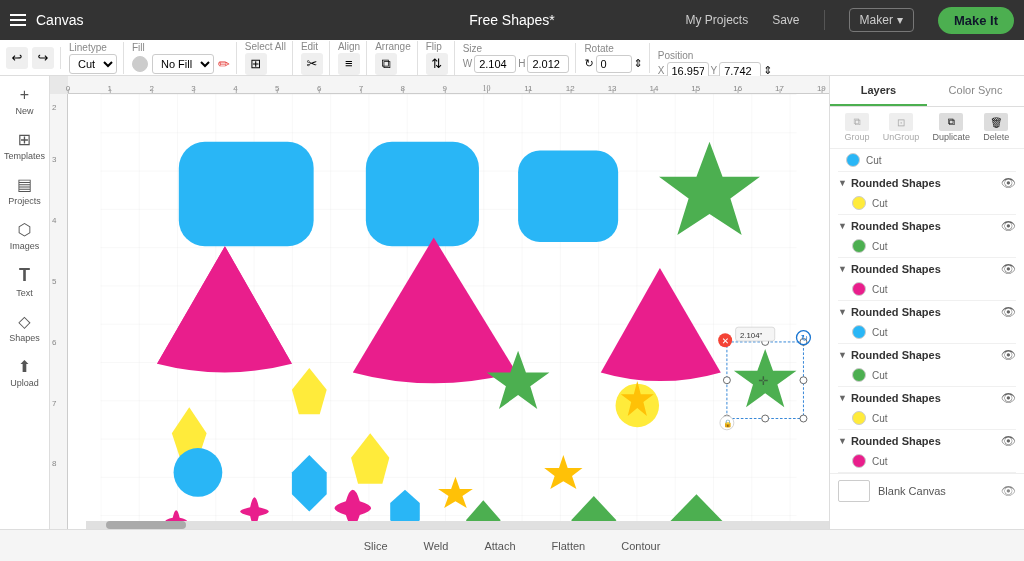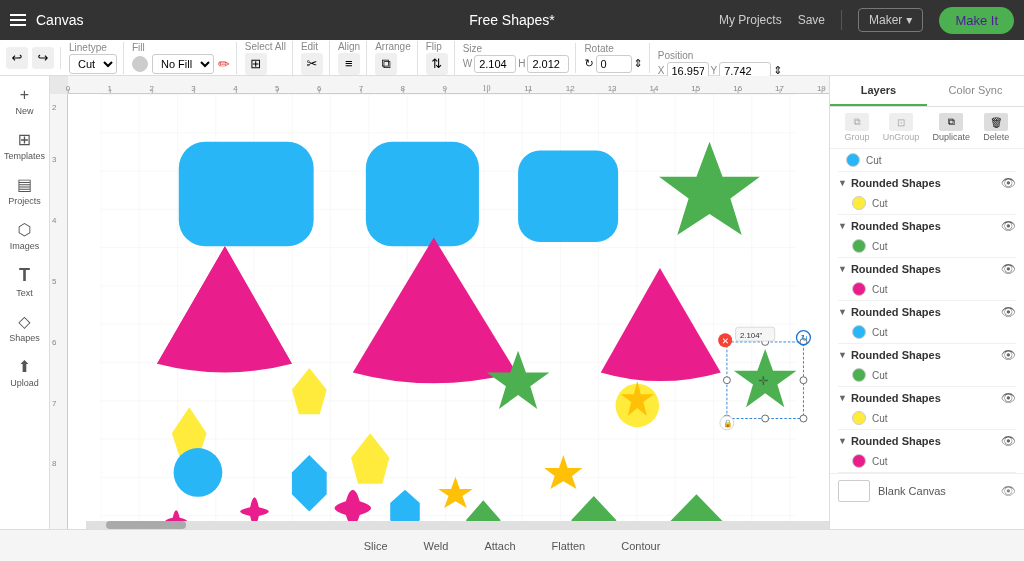--- a/index.html
+++ b/index.html
@@ -7,26 +7,26 @@
 
     
     .top-header {
       display: flex; align-items: center; height: 40px; background: #333; color: #fff;
       padding: 0 10px; gap: 10px; position: relative;
     }
     .hamburger { display: flex; flex-direction: column; gap: 3px; cursor: pointer; }
     .hamburger span { width: 16px; height: 2px; background: #fff; display: block; }
     .app-title { font-size: 14px; font-weight: 500; color: #fff; }
     .project-title { position: absolute; left: 50%; transform: translateX(-50%); font-size: 14px; font-weight: 500; color: #fff; }
-    .header-right { margin-left: auto; display: flex; align-items: center; gap: 16px; }
+    .header-right { margin-left: auto; display: flex; align-items: center; gap: 24px; }
     .my-projects-btn { background: none; border: none; color: #ccc; cursor: pointer; font-size: 12px; }
     .save-btn { background: none; border: none; color: #ccc; cursor: pointer; font-size: 12px; }
     .divider-v { width: 1px; height: 20px; background: #555; }
     .maker-btn { background: none; border: 1px solid #777; color: #ccc; cursor: pointer; font-size: 12px; padding: 4px 10px; border-radius: 4px; display: flex; align-items: center; gap: 4px; }
-    .make-it-btn { background: #4caf50; border: none; color: #4c1d95; cursor: pointer; font-size: 13px; font-weight: normal; padding: 6px 16px; border-radius: 20px; }
+    .make-it-btn { background: #4caf50; border: none; color: #0f172a; cursor: pointer; font-size: 13px; font-weight: bold; padding: 6px 16px; border-radius: 20px; }
 
     
     .toolbar {
       display: flex; align-items: center; height: 36px; background: #fff; border-bottom: 1px solid #ddd;
       padding: 0 6px; gap: 6px; flex-shrink: 0;
     }
     .toolbar-group { display: flex; align-items: center; gap: 4px; border-right: 1px solid #e0e0e0; padding-right: 6px; margin-right: 2px; }
     .toolbar-label { font-size: 10px; color: #888; margin-bottom: 1px; }
     .toolbar-item { display: flex; flex-direction: column; align-items: flex-start; }
     .tb-select { font-size: 11px; border: 1px solid #ccc; border-radius: 3px; padding: 2px 4px; background: #fff; cursor: pointer; }
@@ -210,21 +210,21 @@
     </div>
   </div>
 
   <div class="toolbar-group" style="border-right:none;margin-top:14px;">
     <div class="toolbar-item">
       <span class="toolbar-label">Position</span>
       <div class="tb-val">
         <span style="font-size:10px;color:#888;">X</span>
         <input class="tb-input" type="text" style="width: 42px;" value="16.957">
         <span style="font-size:10px;color:#888;">Y</span>
-        <input class="tb-input" type="text" style="width: 52px;" value="7.742">
+        <input class="tb-input" type="text" style="width: 42px;" value="7.742">
         <span style="font-size:11px;">⇕</span>
       </div>
     </div>
   </div>
 </div>
 
 <div class="main-area">
 
   <div class="left-sidebar">
     <div class="sidebar-item">

